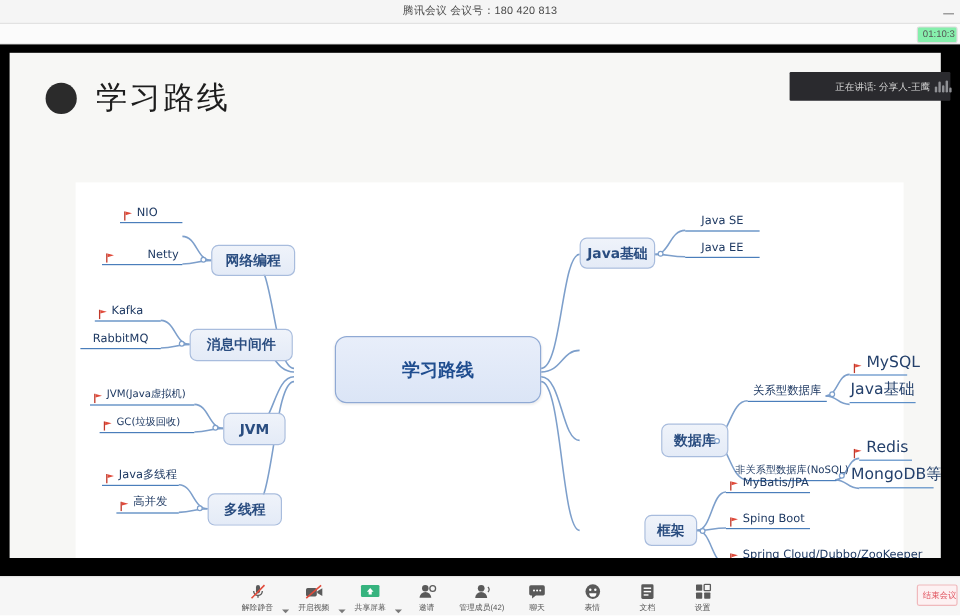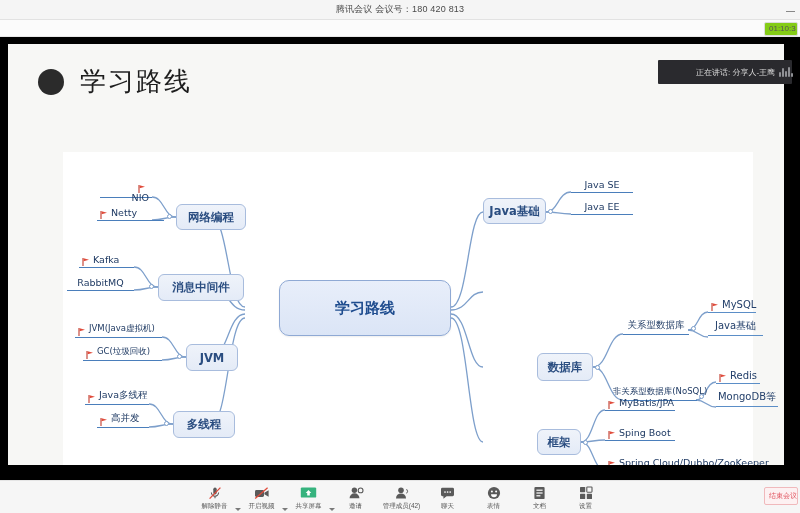--- a/index.html
+++ b/index.html
@@ -29,21 +29,21 @@
     position:absolute; left:1px; top:6px; width:9px; height:1px; background:#888;
   }
 
   
   .subbar {
     position:absolute; top:20px; left:0; width:800px; height:17px;
     background:#fbfbfb; border-bottom:1px solid #e8e8e8;
   }
   .timer {
     position:absolute; right:2px; top:2px;
-    font-size:8px; color:#555; background:#84cc16;
+    font-size:8px; color:#555; background:#86efac;
     border:1px solid #dcdcdc; padding:1px 17px 1px 4px;
     border-radius:2px; line-height:10px; overflow:hidden;
     max-width:34px; white-space:nowrap;text-align:center;
   }
 
   
   .stage {
     position:absolute; top:37px; left:0; width:800px; height:443px;
     background:#000;
   }
@@ -94,21 +94,21 @@
     border-radius:6px;
     color:#2a4d80; font-size:11.5px; font-weight:bold;
     padding:0 6px;
   }
   .node-l2 {
     color:#1f3a63; font-size:9.5px; padding:0 3px 2px 3px;
     border-bottom:1.6px solid #4a7ebb; background:transparent;
     align-items:flex-end;
   }
   .node-l3 {
-    color:#24406b; font-size:10px; padding:0 3px 2px 3px;
+    color:#24406b; font-size:13px; padding:0 3px 2px 3px;
     border-bottom:1.4px solid #5b8ec7; background:transparent;
     align-items:flex-end;
   }
   .flag {
     display:inline-block; width:8px; height:8px; margin-right:3px;
     position:relative; top:1px;
   }
   .flag svg { display:block; }
 
   
@@ -233,21 +233,21 @@
 
         <div class="node node-main" style="left:216px; top:128px; width:172px; height:56px;">
           <span>学习路线</span>
         </div>
 
         <div class="node node-l1" style="left:420px; top:46px; width:63px; height:26px;">
           <span>Java基础</span>
         </div>
         <div class="cdot" style="left:485px; top:57px;"></div>
 
-        <div class="node node-l1" style="left:474px; top:201px; width:56px; height:28px;">
+        <div class="node node-l1" style="left:488px; top:201px; width:56px; height:28px;">
           <span>数据库</span>
         </div>
         <div class="cdot" style="left:532px; top:213px;"></div>
 
         <div class="node node-l1" style="left:474px; top:277px; width:44px; height:26px;">
           <span>框架</span>
         </div>
         <div class="cdot" style="left:520px; top:288px;"></div>
 
         <div class="node node-l2" style="left:508px; top:26px; width:62px; height:15px; justify-content:center;">
@@ -333,30 +333,30 @@
         <div class="node node-l1" style="left:123px; top:192px; width:52px; height:27px;">
           <span>JVM</span>
         </div>
         <div class="cdot" style="left:114px; top:202px;"></div>
 
         <div class="node node-l1" style="left:110px; top:259px; width:62px; height:27px;">
           <span>多线程</span>
         </div>
         <div class="cdot" style="left:101px; top:269px;"></div>
 
-        <div class="node node-l2" style="left:37px; top:32px; width:52px; height:14px; justify-content:flex-start;flex-direction:column;">
+        <div class="node node-l2" style="left:37px; top:20px; width:52px; height:14px; justify-content:flex-start;">
           <span class="flag">
             <svg width="8" height="8" viewBox="0 0 8 8">
                 <path d="M1 0 L1 8" stroke="#c0392b" stroke-width="1.1"></path>
                 <path d="M1.6 0.3 L7 1.7 L1.6 3.3 Z" fill="#e04a3a"></path>
               </svg>
           </span>
           <span>NIO</span>
         </div>
-        <div class="node node-l2" style="left:34px; top:55px; width:67px; height:14px; justify-content:flex-start;">
+        <div class="node node-l2" style="left:22px; top:55px; width:67px; height:14px; justify-content:space-between;">
           <span class="flag">
             <svg width="8" height="8" viewBox="0 0 8 8">
                 <path d="M1 0 L1 8" stroke="#c0392b" stroke-width="1.1"></path>
                 <path d="M1.6 0.3 L7 1.7 L1.6 3.3 Z" fill="#e04a3a"></path>
               </svg>
           </span>
           <span>Netty</span>
         </div>
 
         <div class="node node-l2" style="left:16px; top:102px; width:55px; height:14px; justify-content:flex-start;">

